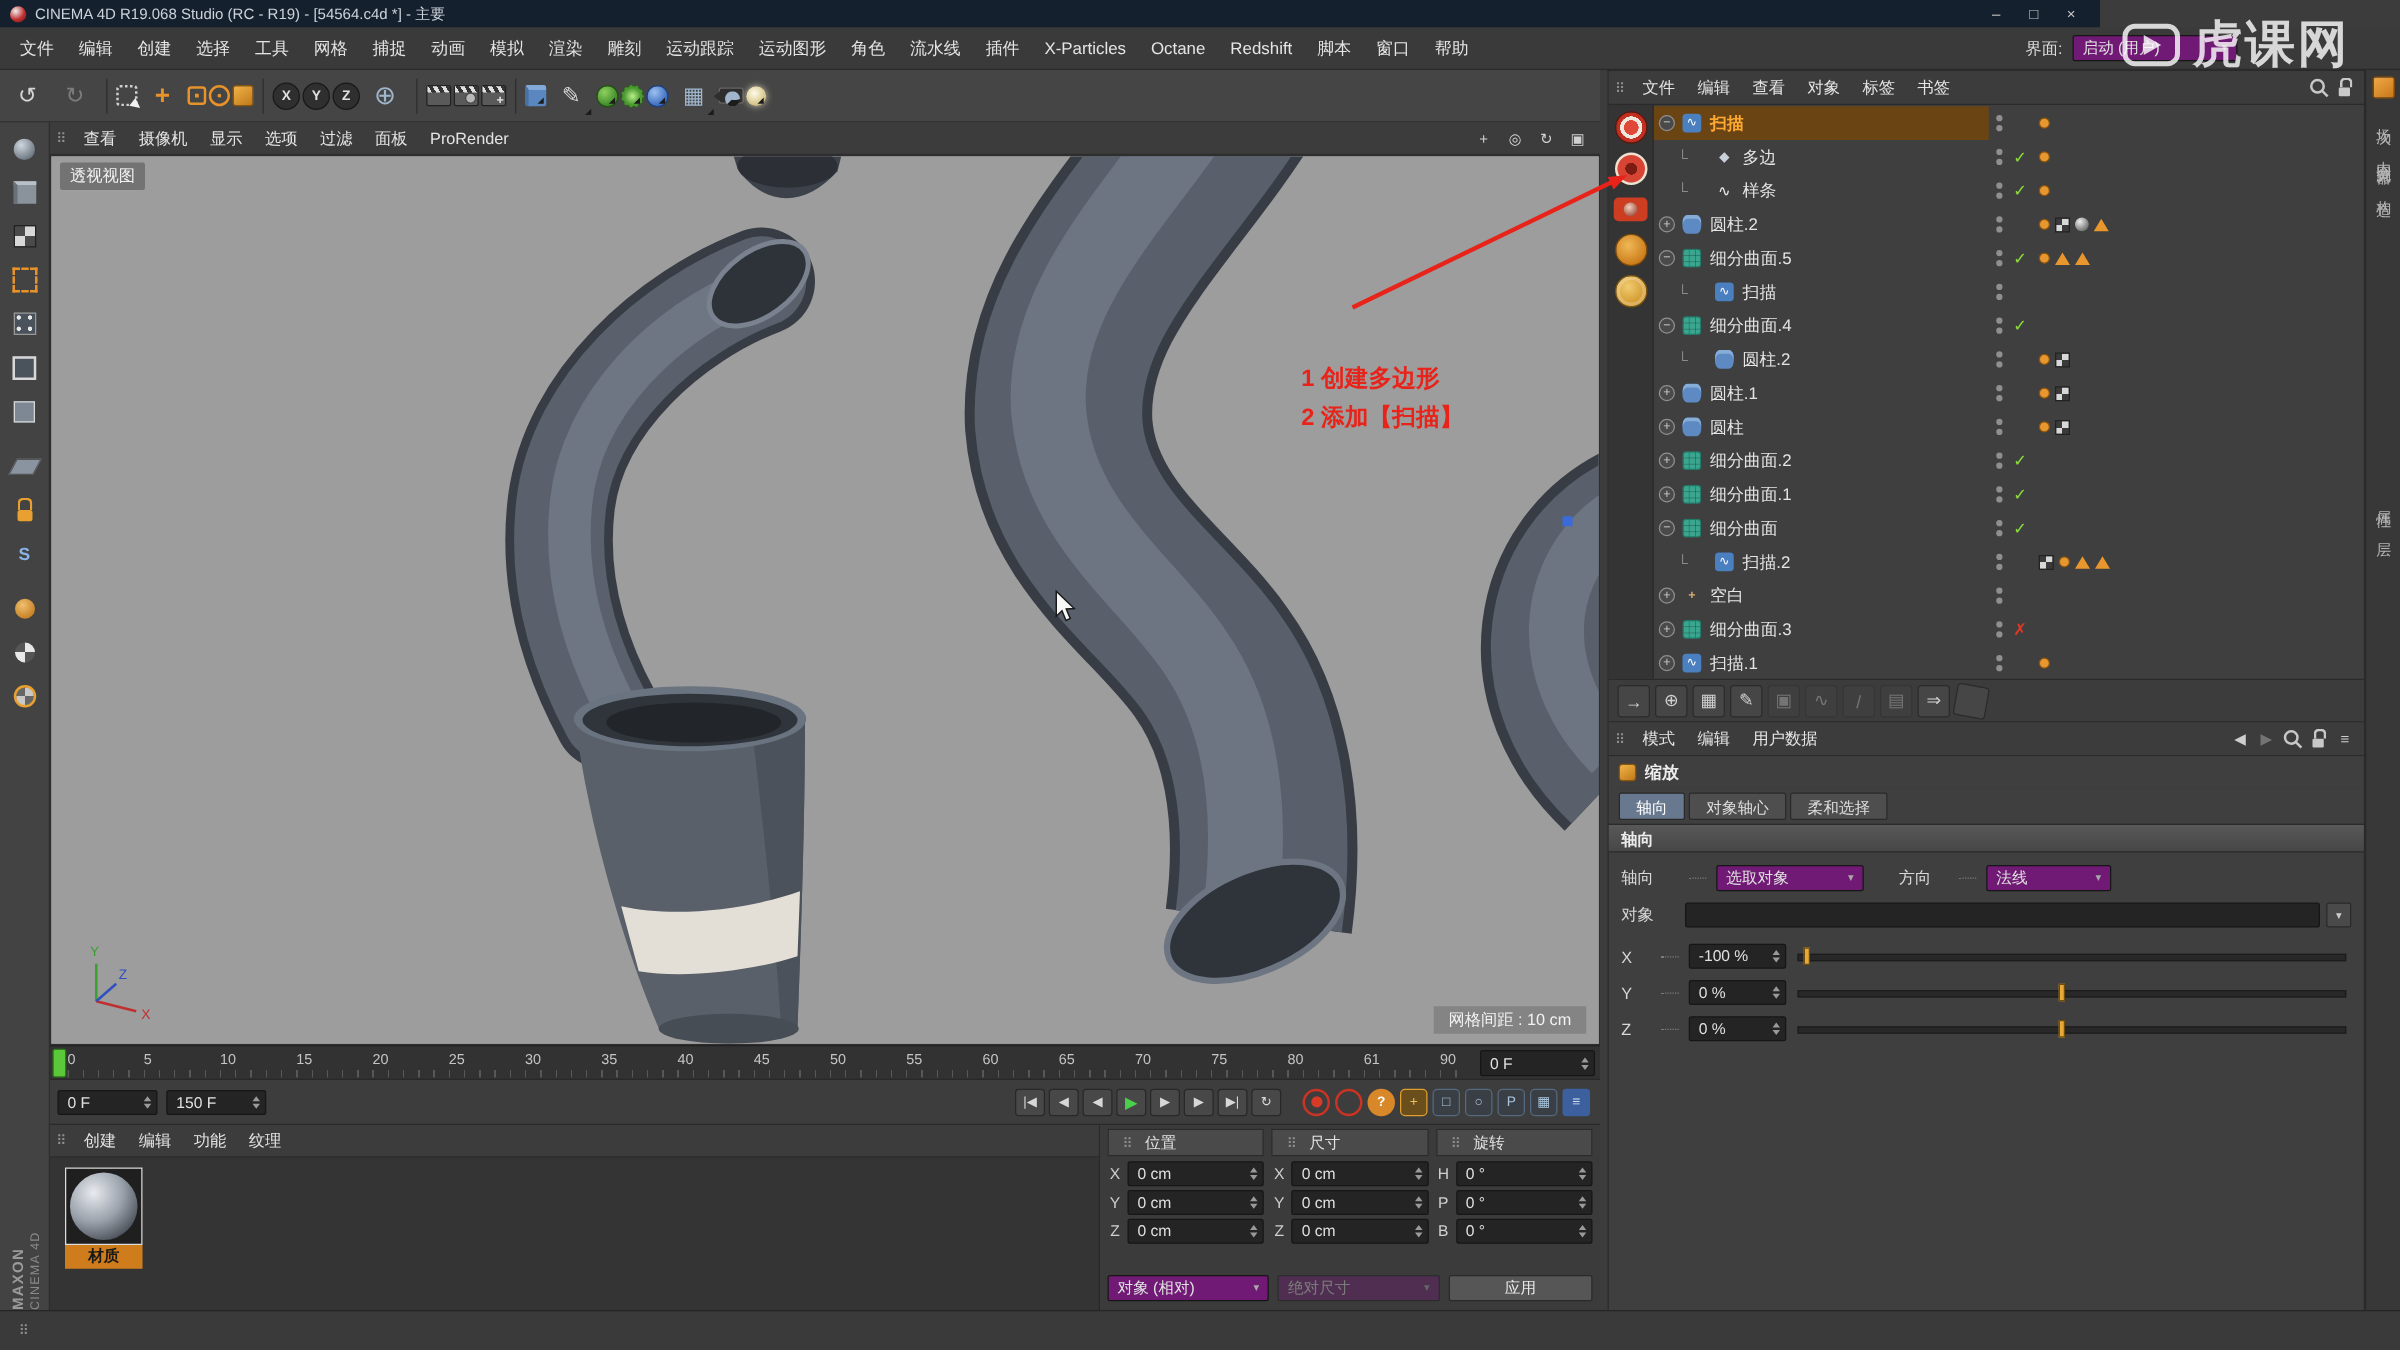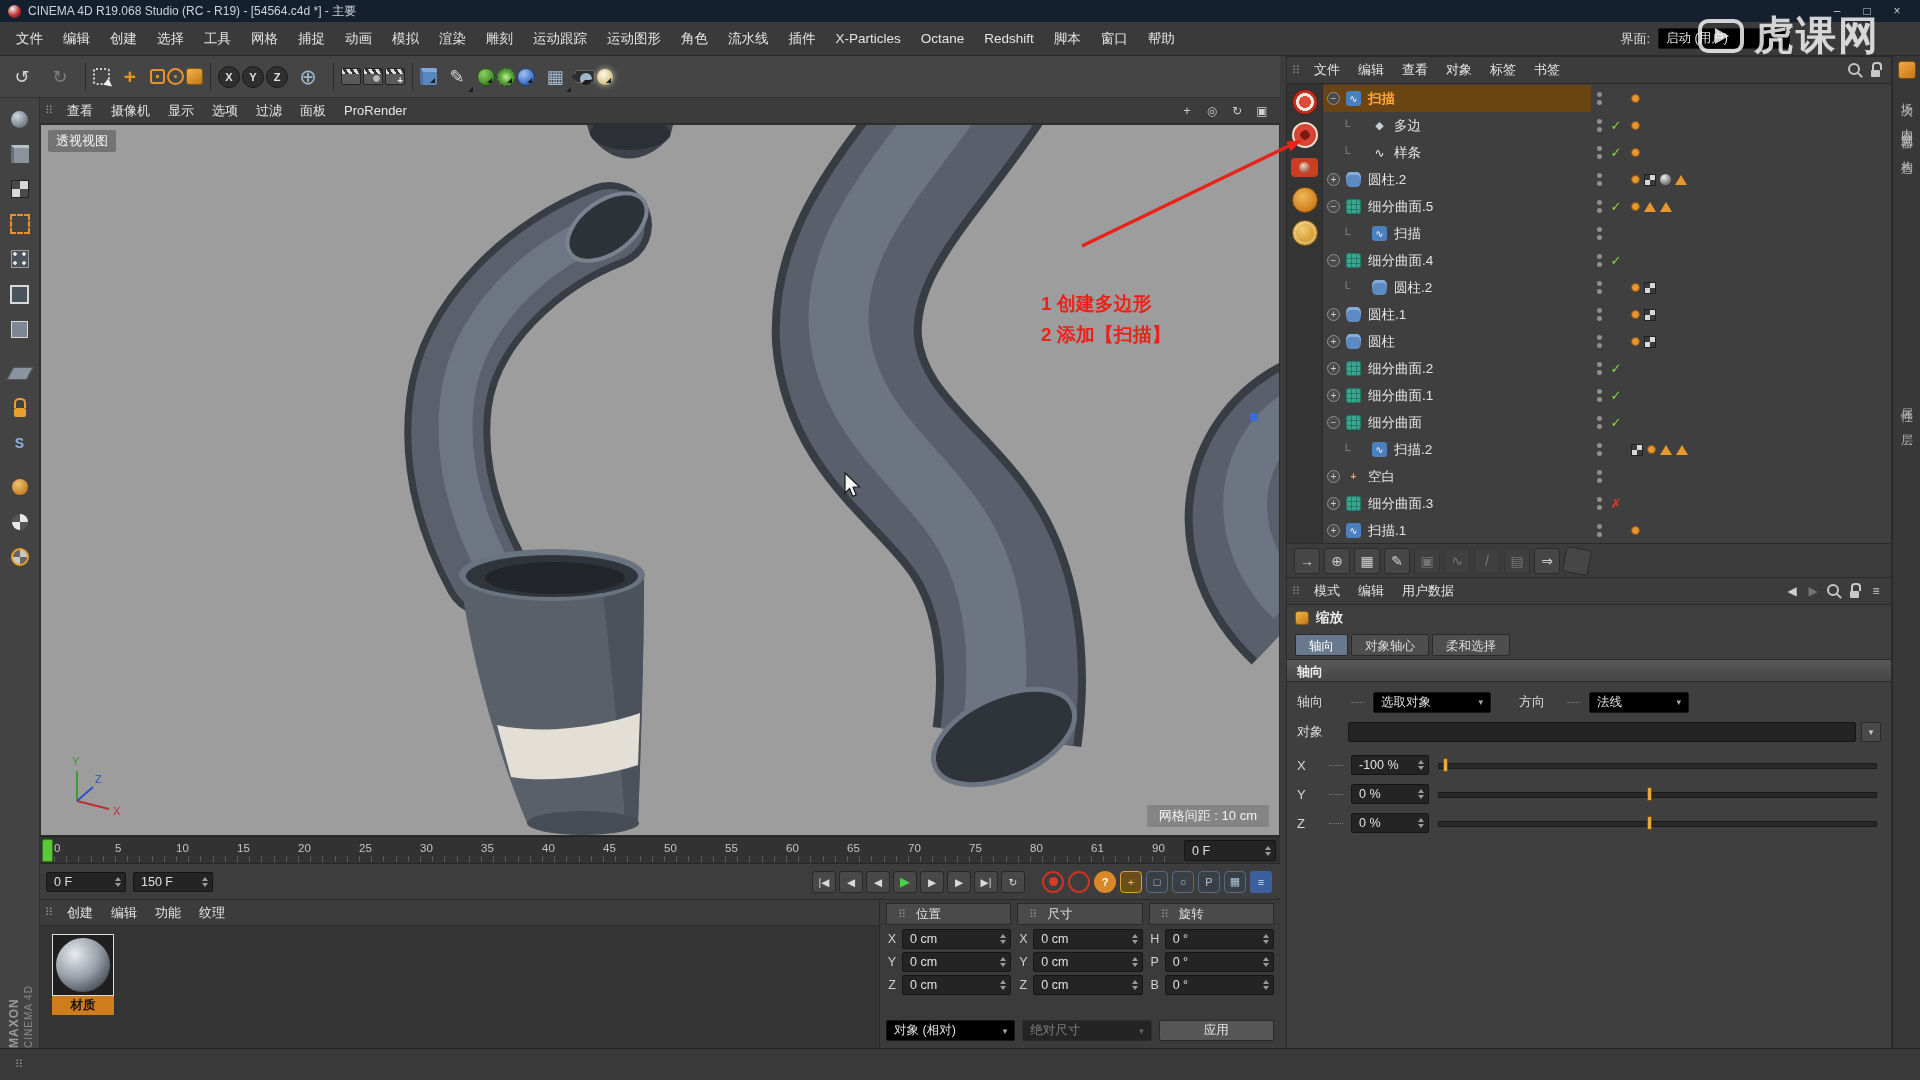--- a/index.html
+++ b/index.html
@@ -1,32 +1,32 @@
 <!DOCTYPE html>
 <html><head>
 <meta charset="utf-8">
 <style>
 *{box-sizing:border-box;margin:0;padding:0}
 body{background:#1a1a1a;font-family:"Liberation Sans","DejaVu Sans",sans-serif}
 .app{position:relative;width:1920px;height:1080px;overflow:hidden;background:#3c3c3c;font-family:"Liberation Sans","DejaVu Sans",sans-serif}
 
 
-.titlebar{position:absolute;left:0;top:0;width:1920px;height:22px;background:#15202e;display:flex;align-items:center;padding:0 8px}
+.titlebar{position:absolute;left:0;top:0;width:1680px;height:22px;background:#15202e;display:flex;align-items:center;padding:0 8px}
 .c4d-logo{width:13px;height:13px;border-radius:50%;background:radial-gradient(circle at 35% 30%,#f0f0f0,#c03030 55%,#701010);margin-right:7px;flex:none}
 .title-text{font-size:12px;color:#ccd2da;white-space:nowrap}
 .win-btns{margin-left:auto;display:flex}
 .winbtn{width:30px;text-align:center;color:#c8c8c8;font-size:12px}
 
 
 .menubar{position:absolute;left:0;top:22px;width:1920px;height:34px;background:#3a3a3a;border-bottom:1px solid #2a2a2a;display:flex;align-items:center;padding-left:6px}
 .menu-items{display:flex}
 .mi{padding:0 10px;line-height:34px;font-size:13.5px;color:#e4e4e4;white-space:nowrap}
 .iface{margin-left:auto;display:flex;align-items:center;gap:8px;padding-right:130px}
 .iface-label{font-size:13px;color:#dcdcdc}
-.dd{display:flex;align-items:center;background:#000000;border:1px solid #161616;border-radius:2px;height:21px;padding:0 7px;font-size:12.5px;color:#e0e0e0;gap:6px;white-space:nowrap}
+.dd{display:flex;align-items:center;background:#701a75;border:1px solid #161616;border-radius:2px;height:21px;padding:0 7px;font-size:12.5px;color:#e0e0e0;gap:6px;white-space:nowrap}
 .dd .caret{margin-left:auto;font-size:9px;color:#a8a8a8}
 .iface-dd{width:132px}
 
 
 .left-region{position:absolute;left:0;top:56px;width:1280px;height:992px}
 .main-toolbar{position:absolute;left:0;top:0;width:1280px;height:42px;background:#454545;border-bottom:1px solid #2e2e2e;display:flex;align-items:center;padding-left:4px}
 .tb-icons{display:flex;align-items:center;gap:2px}
 .tbtn{width:36px;height:34px;display:flex;align-items:center;justify-content:center;border-radius:3px;position:relative;flex:none}
 .tb-sep{width:1px;height:28px;background:#2d2d2d;margin:0 5px;flex:none}
 .g20{font-size:18px;color:#d5d5d5}

